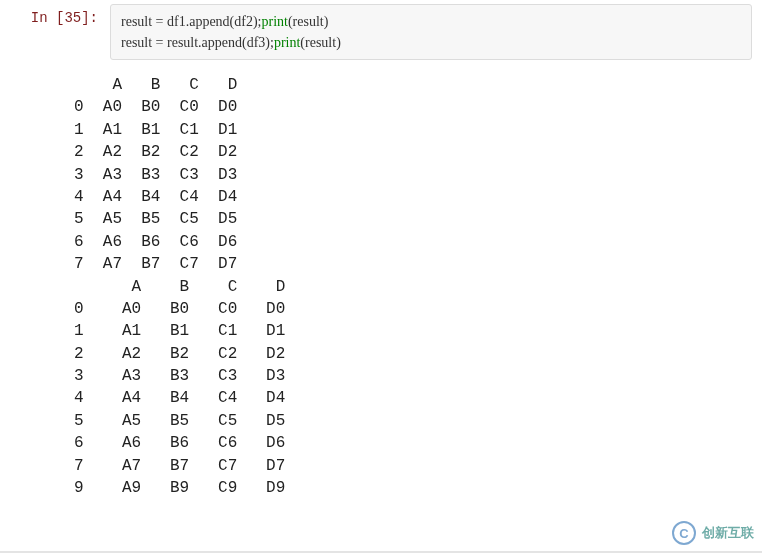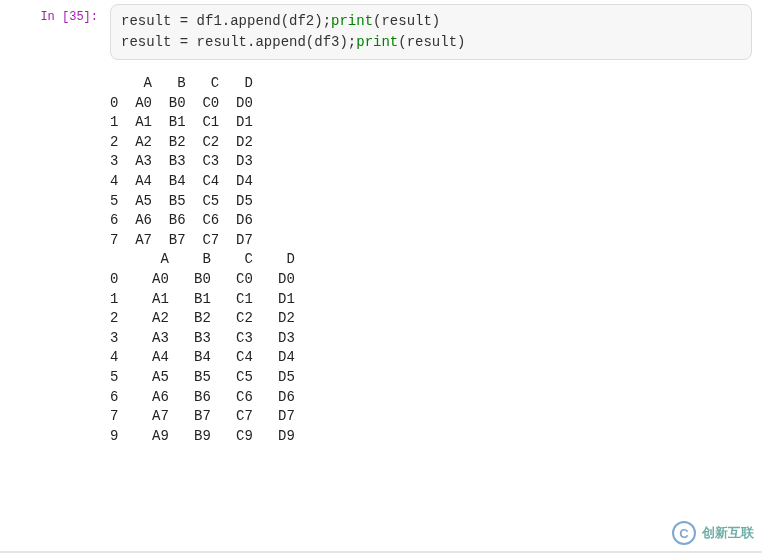--- a/index.html
+++ b/index.html
@@ -16,51 +16,51 @@
       overflow: hidden;
     }
     .notebook-cell {
       display: flex;
       padding: 4px 0;
     }
     .prompt {
       width: 110px;
       text-align: right;
       padding-right: 12px;
-      color: #a21caf;
+      color: #7f1d1d;
       font-family: "Courier New", monospace;
-      font-size: 12px;
+      font-size: 14px;
       padding-top: 6px;
       flex-shrink: 0;
     }
     .cell-content {
       flex: 1;
     }
     .code-block {
       background: #f7f7f7;
       border: 1px solid #dcdcdc;
-      border-radius: 8px;
+      border-radius: 3px;
       padding: 6px 10px;
-      font-family: Liberation Mono, monospace;
+      font-family: Liberation Serif, serif;
       font-size: 14px;
       color: #333;
       line-height: 1.5;
       margin-right: 10px;
     }
     .code-line {
       white-space: pre;
     }
     .nb {
       color: #008000;
     }
     .output-area {
-      padding-left: 110px;
+      padding-left: 74px;
       padding-top: 10px;
       font-family: "Courier New", monospace;
-      font-size: 14px;
+      font-size: 16px;
       color: #222;
       line-height: 1.4;
     }
     .data-line {
       white-space: pre;
     }
     .watermark {
       position: absolute;
       right: 8px;
       bottom: 8px;

